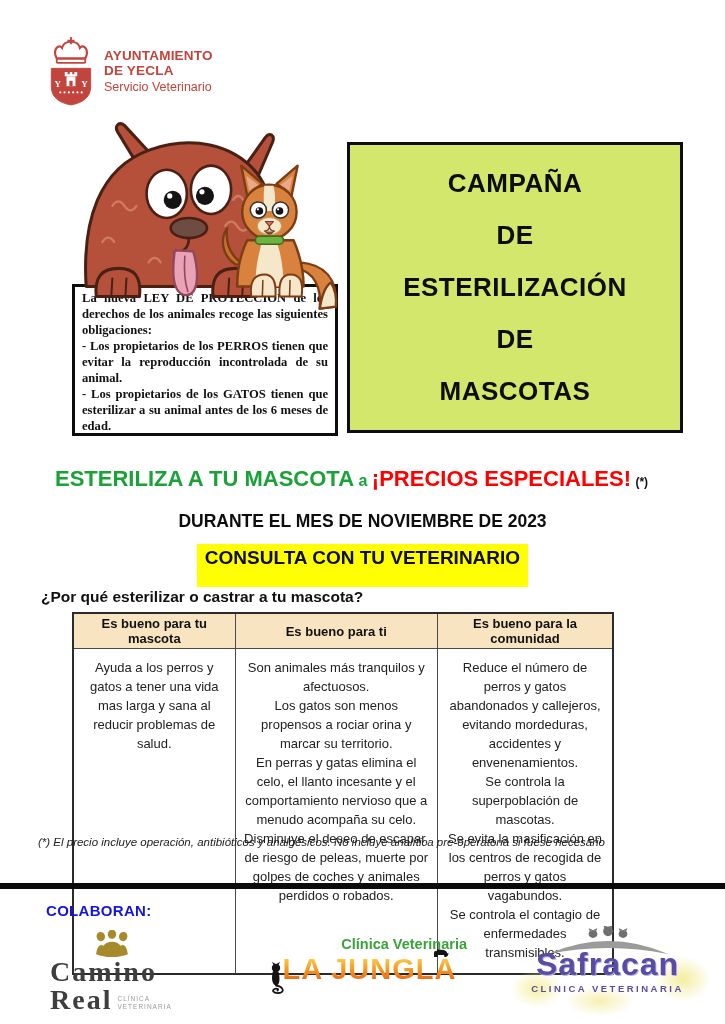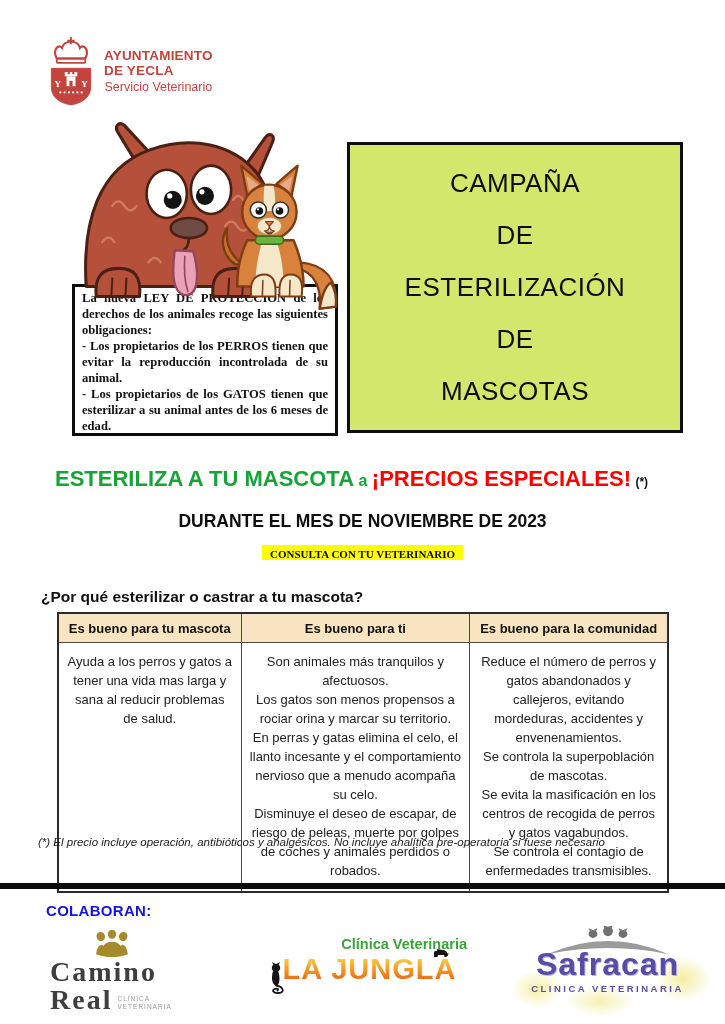--- a/index.html
+++ b/index.html
@@ -3,50 +3,50 @@
 <meta charset="utf-8">
 <style>
   html,body{margin:0;padding:0;}
   body{width:725px;height:1024px;background:#fff;font-family:"Liberation Sans",sans-serif;position:relative;overflow:hidden;}
   .abs{position:absolute;}
 
   
   .org{left:46px;top:36px;display:flex;align-items:center;gap:8px;}
   .org-text{color:#c2443c;}
   .org-name{font-weight:bold;font-size:13.5px;line-height:1.12;letter-spacing:.2px;}
-  .org-sub{font-size:12.5px;margin-top:2px;text-align:center;}
+  .org-sub{font-size:12.5px;margin-top:2px;}
 
   
   .cartoon{left:64px;top:113px;width:292px;height:202px;z-index:3;}
 
   
   .law-box{left:72px;top:284px;width:266px;height:152px;box-sizing:border-box;border:3px solid #0d0d0d;background:#fff;padding:4px 7px;z-index:2;
     font-family:"Liberation Serif",serif;font-weight:bold;font-size:12.6px;line-height:1.27;text-align:justify;color:#111;}
   .law-box p{margin:0;}
 
   
   .campaign{left:347px;top:142px;width:336px;height:291px;box-sizing:border-box;border:3px solid #0d0d0d;background:#d3e76d;
     display:flex;flex-direction:column;justify-content:space-around;align-items:center;padding:12px 0;z-index:1;}
-  .campaign div{font-size:26px;font-weight:normal;color:#0d0d0d;letter-spacing:.5px;}
+  .campaign div{font-size:26px;font-weight:bold;color:#0d0d0d;letter-spacing:.5px;}
 
   
   .headline{left:55px;top:466px;width:640px;white-space:nowrap;}
   .hl-green{color:#18a238;font-weight:bold;font-size:22px;}
   .hl-a{color:#18a238;font-weight:bold;font-size:16px;}
   .hl-red{color:#ff0000;font-weight:bold;font-size:22px;}
   .hl-note{color:#111;font-weight:bold;font-size:12px;}
 
   .dateline{left:0;top:511px;width:725px;text-align:center;font-weight:bold;font-size:17.5px;color:#0d0d0d;}
   .consulta-wrap{left:0;top:544px;width:725px;text-align:center;}
-  .consulta{display:inline-block;background:#ffff00;font-weight:bold;font-size:11px;color:#0d0d0d;padding:3px 8px 0 8px;font-family:Liberation Serif, serif;}
+  .consulta{display:inline-block;background:#ffff00;font-weight:bold;font-size:19px;color:#0d0d0d;padding:3px 8px 18px 8px;}
 
   .question{left:41px;top:588px;font-weight:bold;font-size:15.5px;color:#111;}
 
   
-  .benefits{left:57px;top:612px;width:612px;border-collapse:collapse;table-layout:fixed;border:2px solid #2b2b2b;}
+  .benefits{left:72px;top:612px;width:542px;border-collapse:collapse;table-layout:fixed;border:2px solid #2b2b2b;}
   .benefits th,.benefits td{border:1px solid #4a4a4a;}
   .benefits th{background:#f9e4c1;font-weight:bold;font-size:13px;height:24px;padding:2px;color:#111;}
   .benefits td{vertical-align:top;text-align:center;font-size:13px;line-height:1.46;padding:10px 8px;color:#222;white-space:pre-line;height:186px;}
   .col1{width:30%;} .col2{width:37.5%;} .col3{width:32.5%;}
 
   .footnote{left:38px;top:836px;font-style:italic;font-size:11.5px;color:#222;}
   .divider{left:0;top:883px;width:725px;height:6px;background:#0b0b0b;}
   .colaboran{left:38px;top:902px;font-weight:bold;font-size:15px;color:#1414e0;letter-spacing:.3px;margin-left:8px;}
 
   

